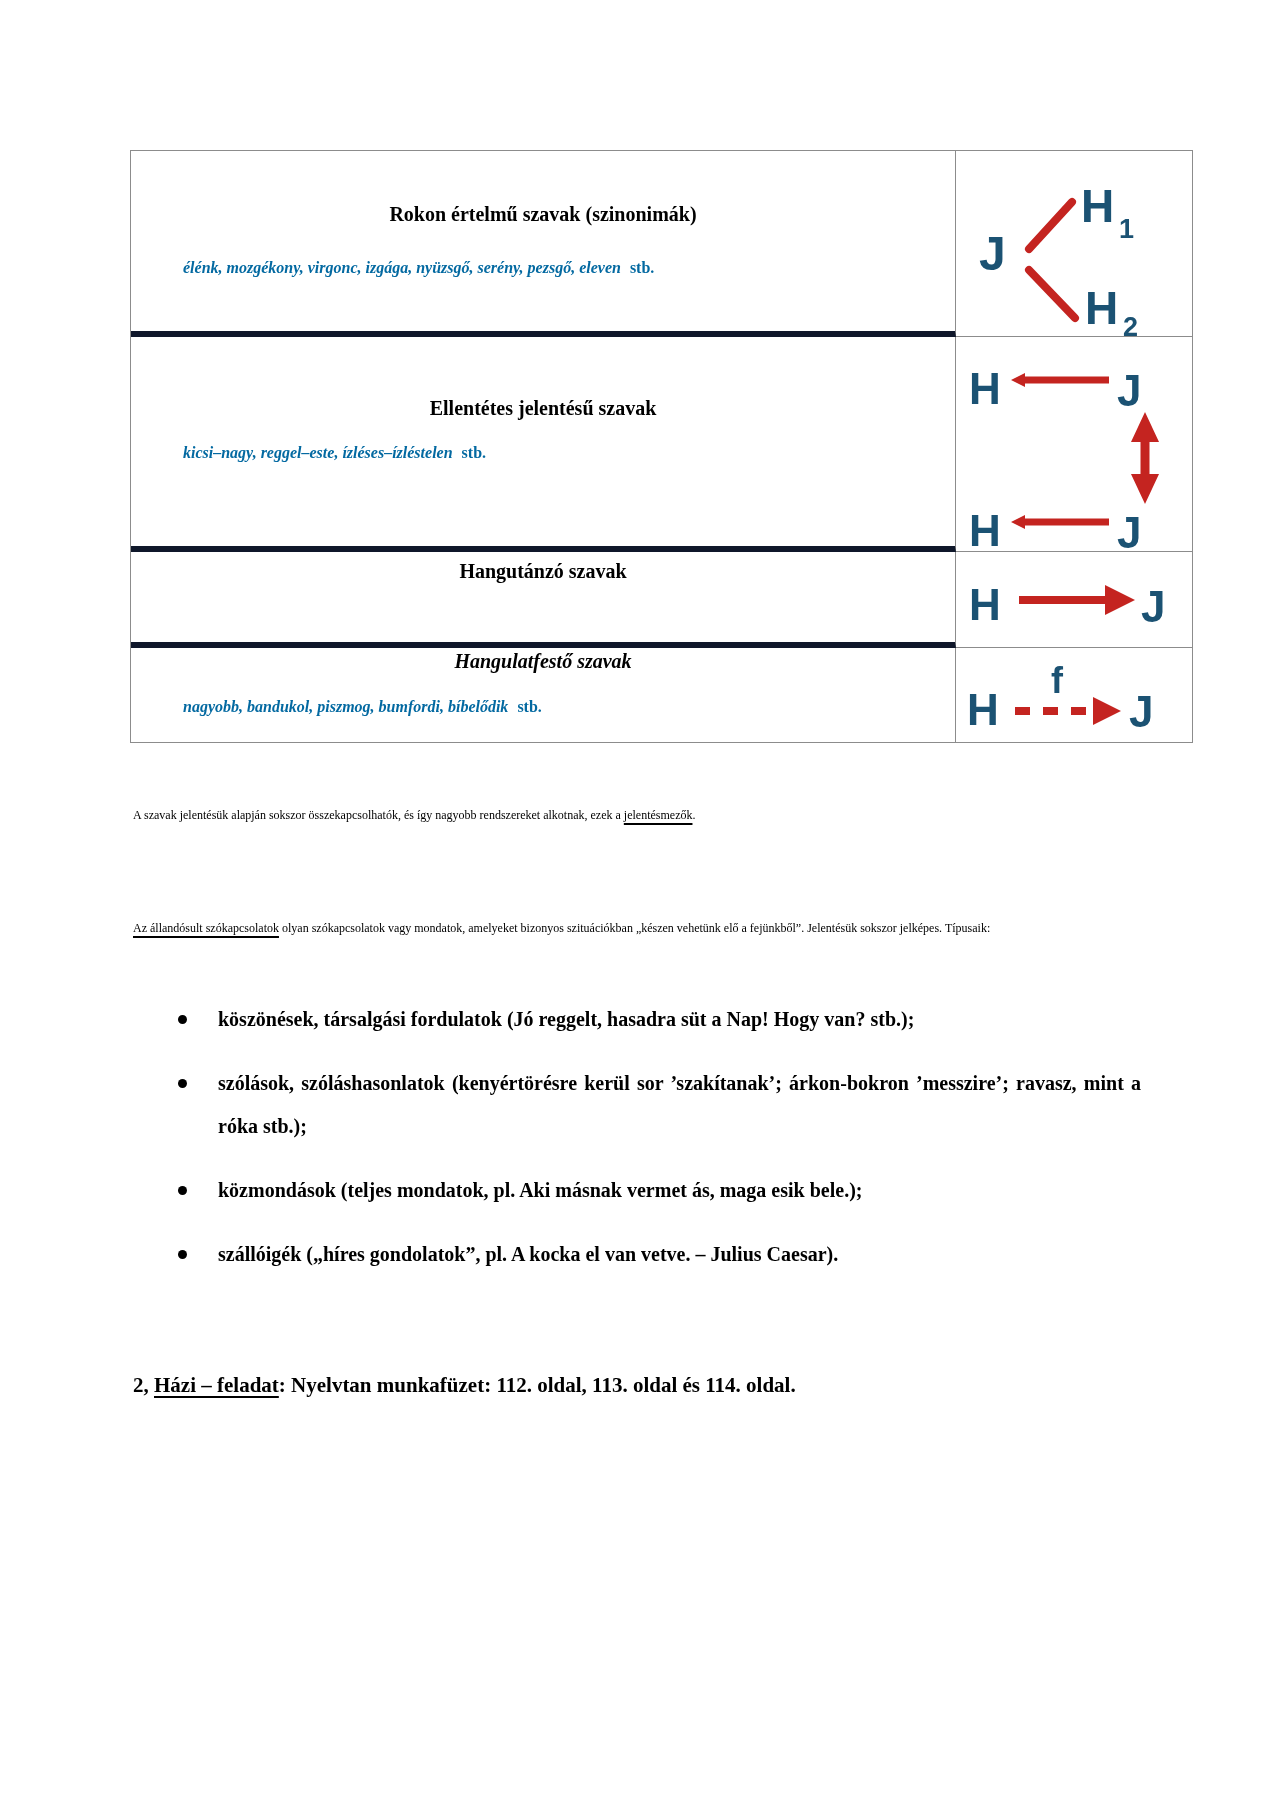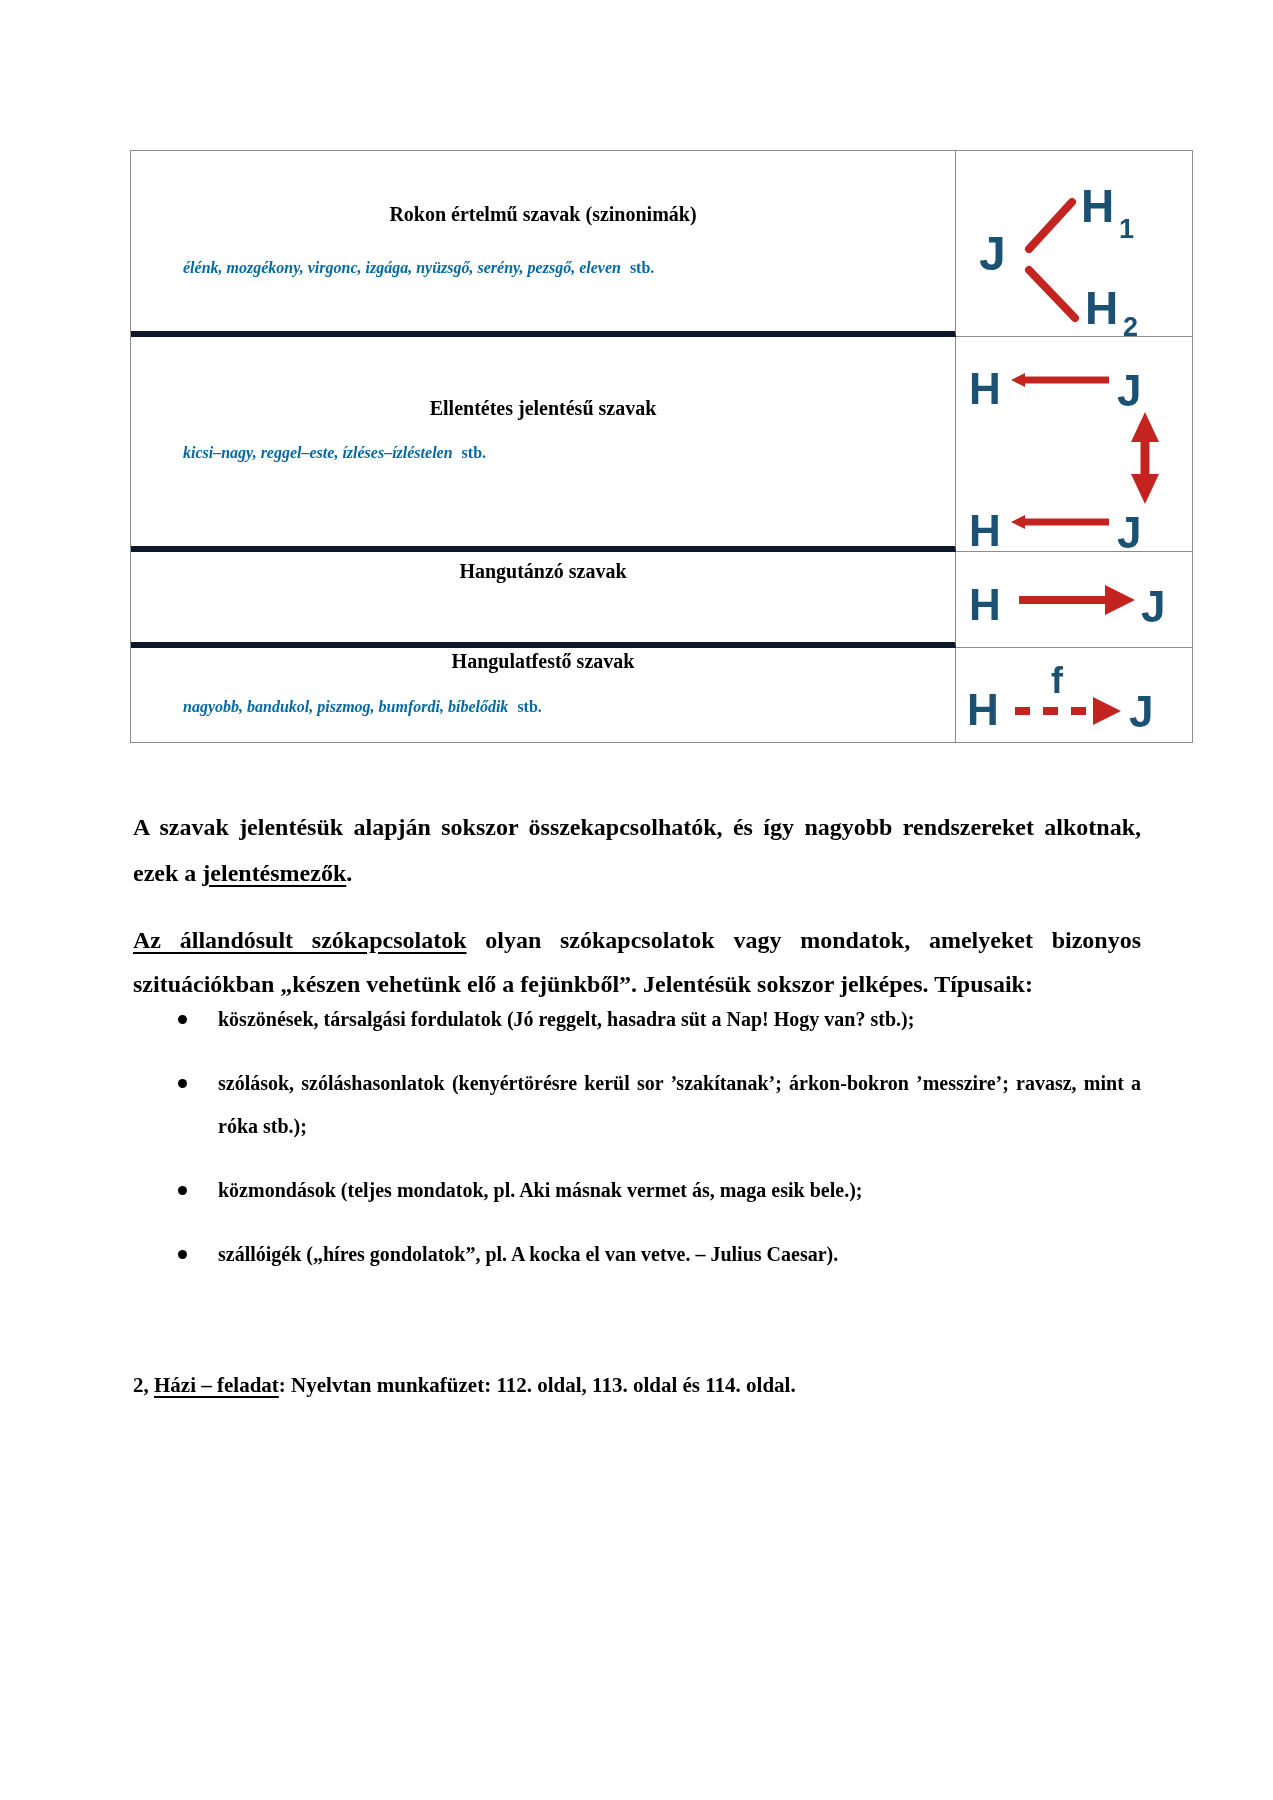--- a/index.html
+++ b/index.html
@@ -25,28 +25,28 @@
   .cellWords {
     position:absolute; left:4px; right:2px;
     font-weight:bold; font-style:italic; font-size:16px; color:#0369a1;
     white-space:nowrap;
     margin-left:48px;
   }
   .etc { font-style:normal; margin-left:9px; }
   .t1 { top:52px; }  .w1 { top:108px; }
   .t2 { top:60px; }  .w2 { top:107px; }
   .t3 { top:8px;  }  .w3 { top:58px; }
-  .t4 { top:2px;  }  .w4 { top:50px; }
+  .t4 { top:2px;font-style:italic;  }  .w4 { top:50px; }
   svg text {
     font-family:"Liberation Sans", sans-serif; font-weight:bold; fill:#1b5273;
   }
   
   .para {
     position:absolute; left:133px; width:1008px;
-    font-size:24px; font-weight:bold; text-align:justify; line-height:46px;
+    font-size:12px; font-weight:normal; text-align:justify; line-height:46px;
   }
   .p1 { top:780px; }
   .p2 { top:894px; line-height:44px; }
   .ul { position:absolute; left:133px; width:1008px; top:998px; }
   .li {
     position:relative; padding-left:85px; margin-bottom:21px;
     font-size:20px; font-weight:bold; text-align:justify; line-height:43px;
   }
   .li::before {
     content:""; position:absolute; left:45px; top:17px;

